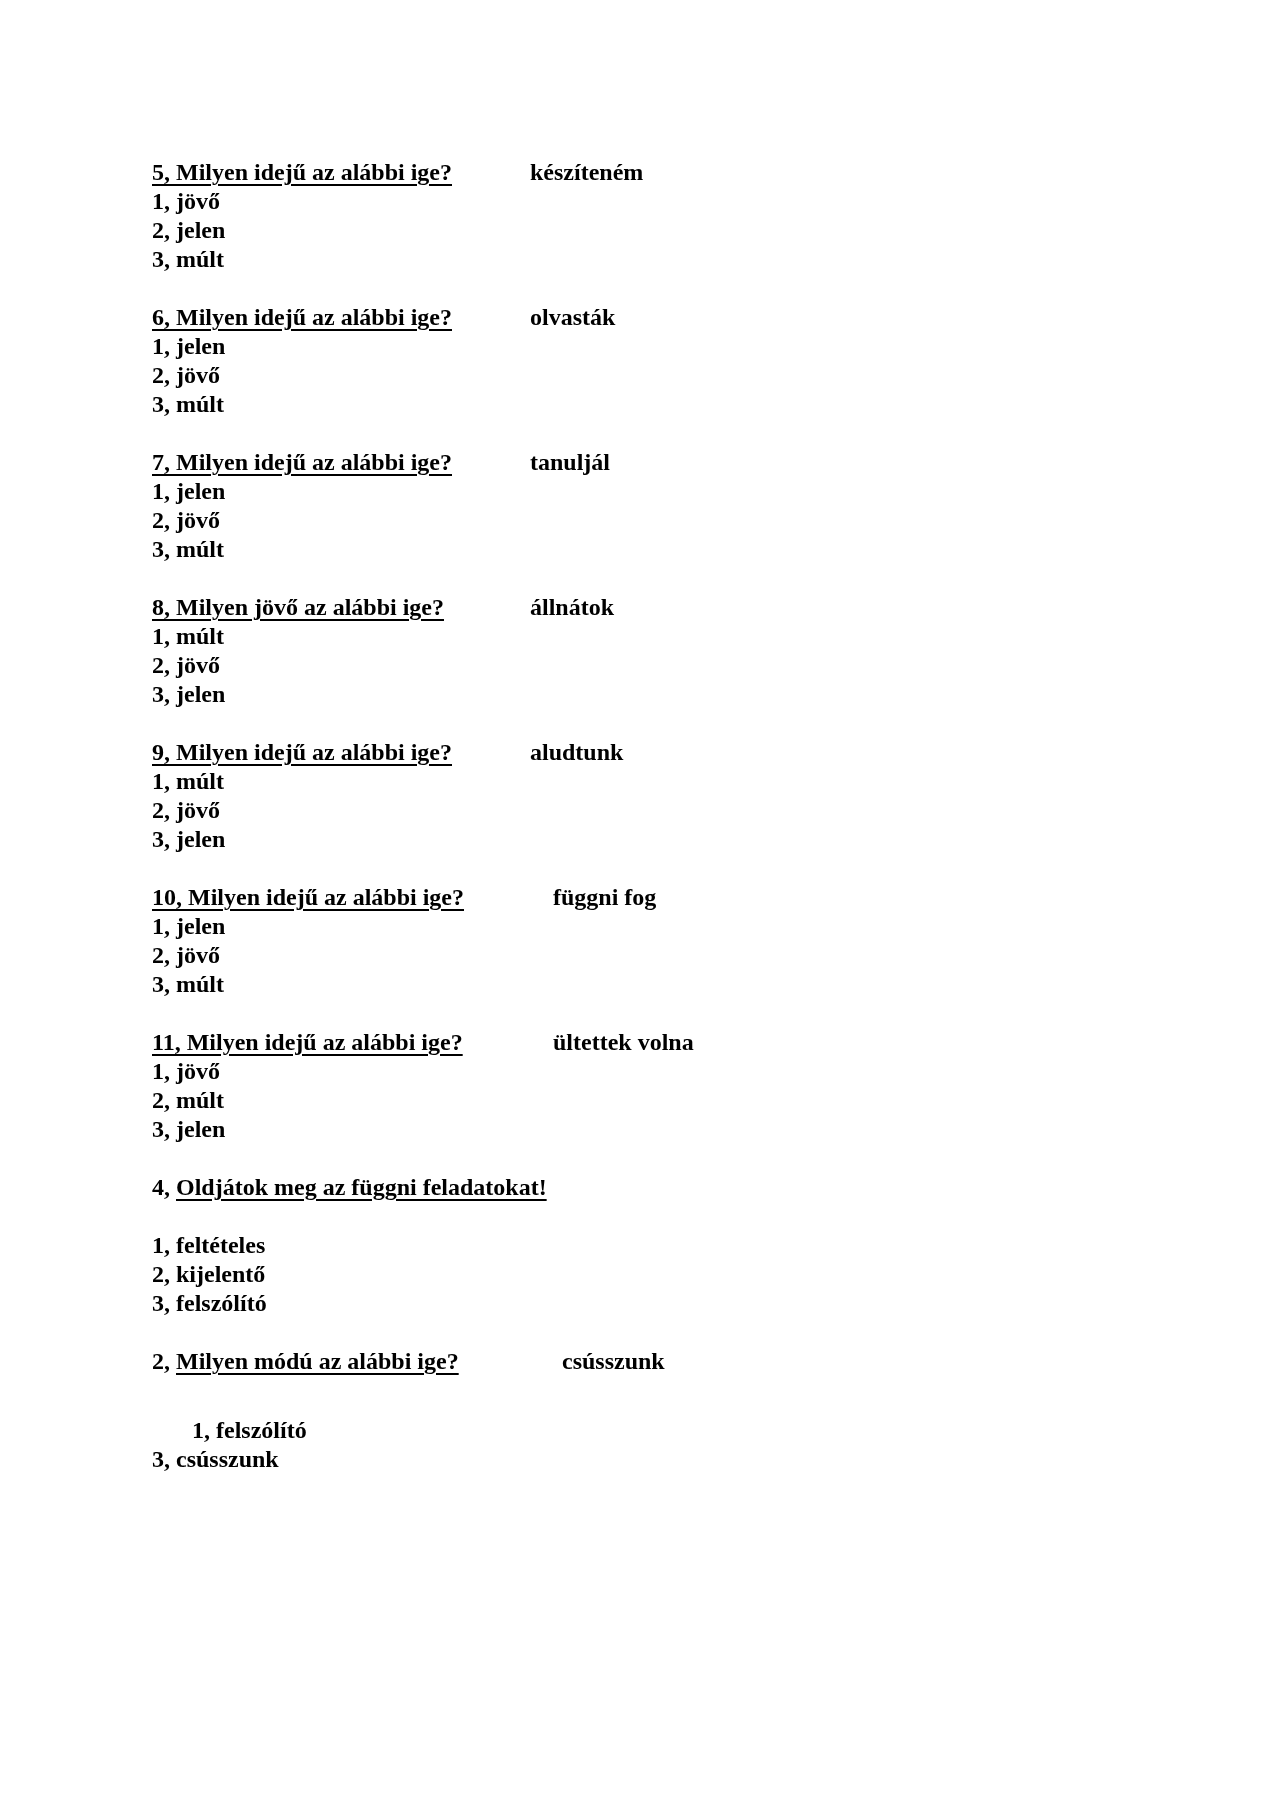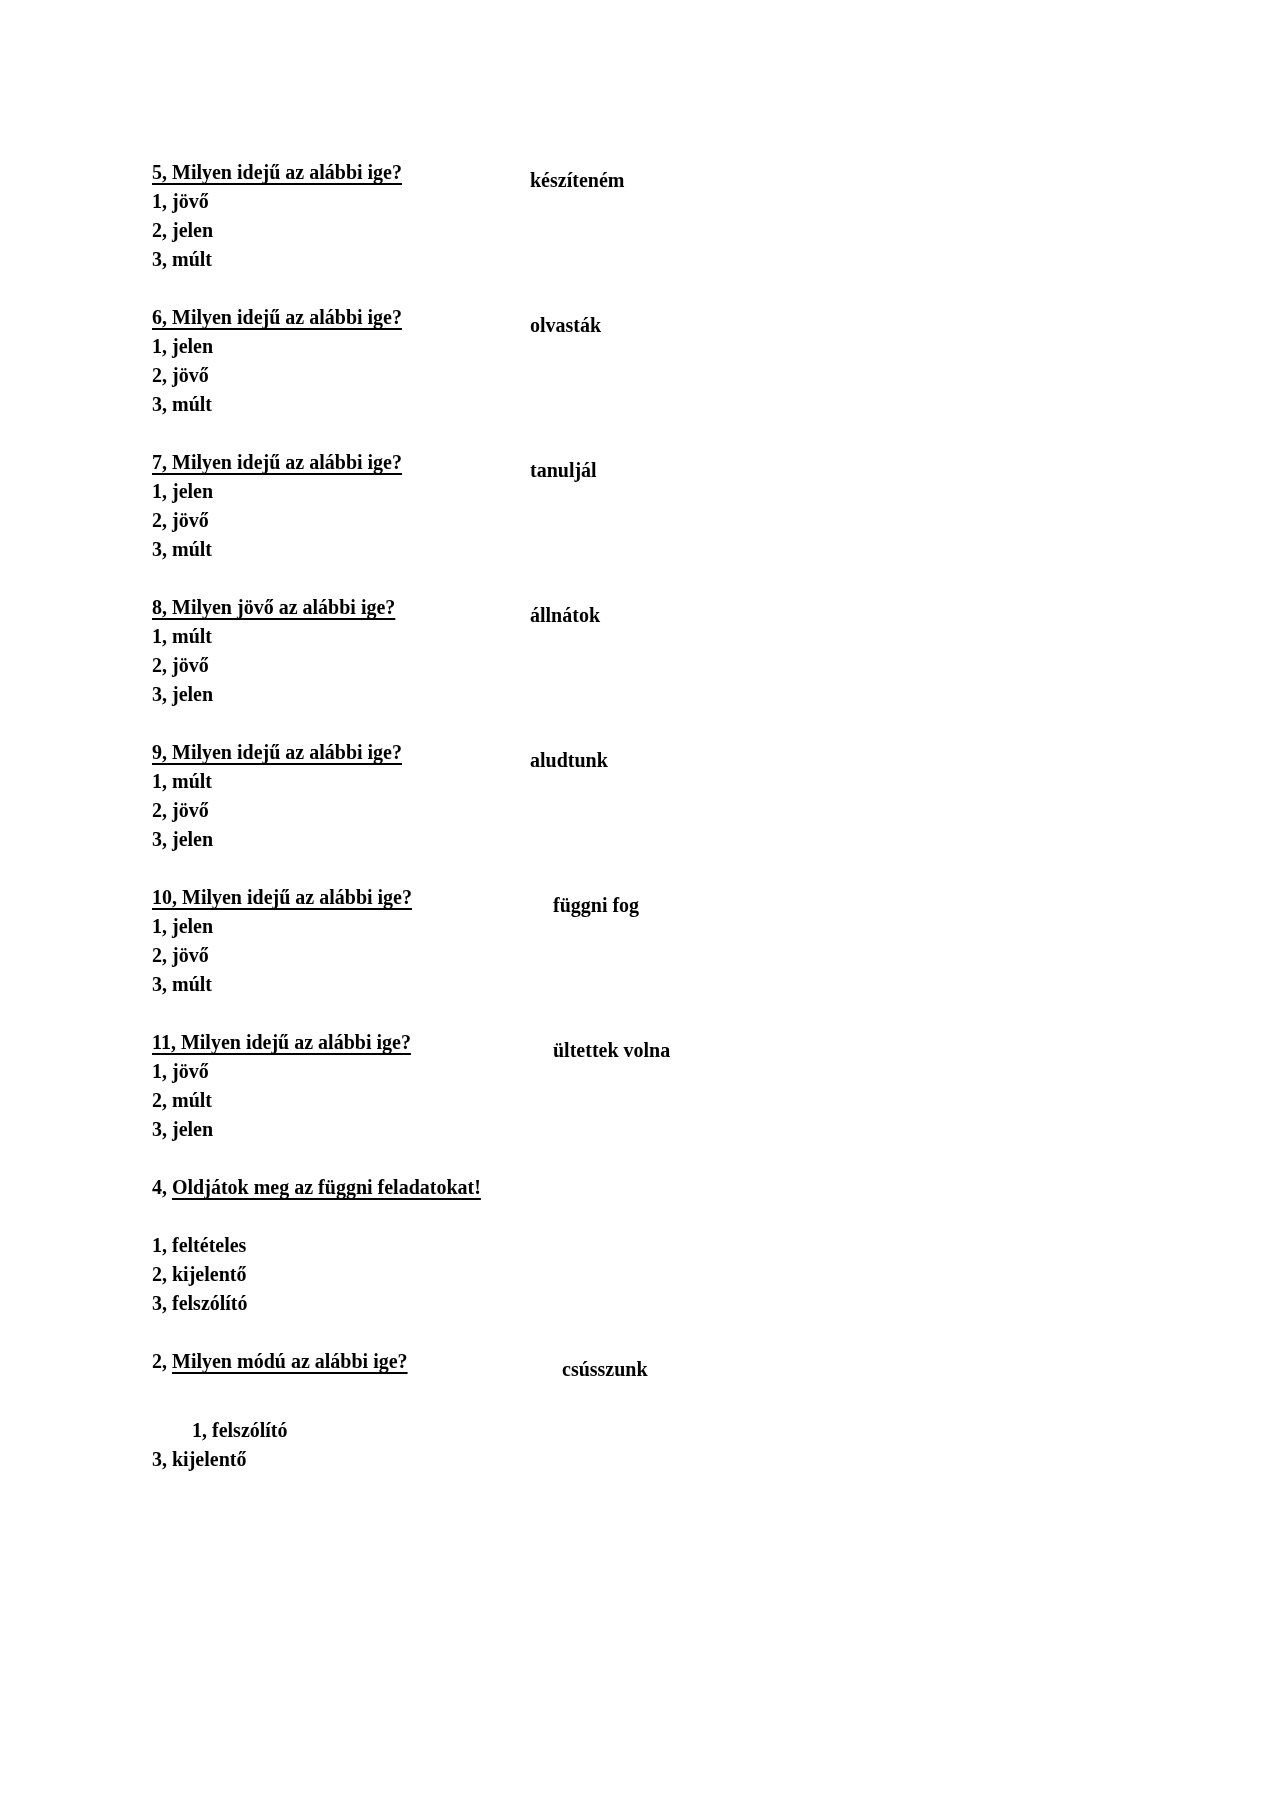--- a/index.html
+++ b/index.html
@@ -8,35 +8,35 @@
     background: #ffffff;
   }
   .page {
     position: relative;
     width: 1273px;
     height: 1800px;
     background: #ffffff;
     overflow: hidden;
     font-family: "Liberation Serif", "DejaVu Serif", serif;
     font-weight: bold;
-    font-size: 20px;
+    font-size: 24px;
     line-height: 29px;
     color: #000000;
   }
   .content {
     padding: 158px 40px 0 152px;
   }
   .q-block { margin: 0 0 29px 0; }
   .q-head { position: relative; }
   .u {
     text-decoration: underline;
     text-decoration-thickness: 2px;
     text-underline-offset: 4px;
   }
-  .verb { position: absolute; top: 8px; white-space: nowrap; }
+  .verb { position: absolute; top: 0; white-space: nowrap; }
   .va { left: 378px; }  
   .vb { left: 401px; }  
   .vc { left: 410px; }  
   .opt { white-space: nowrap; }
   .gap-sm { margin-top: 20px; }
   .gap-lg { margin-top: 40px; margin-left: 40px; }
   .opt-row { white-space: nowrap; }
   .opt-col-1 { display: inline-block; width: 315px; }
   .opt-col-2 { display: inline-block; width: 391px; }
   .opt-col-3 { display: inline-block; }
@@ -130,18 +130,18 @@
       <div class="opt">3, felszólító</div>
     </div>
 
     <div class="q-block">
       <div class="q-head">
         <span>2,</span>
         <span class="u">Milyen módú az alábbi ige?</span>
         <span class="verb vc">csússzunk</span>
       </div>
       <div class="opt gap-lg">1, felszólító</div>
-      <div class="opt">3, kijelentő</div>
+      <div class="opt">3, csússzunk</div>
     </div>
 
 
   </div>
 </div>
 
 </body></html>

